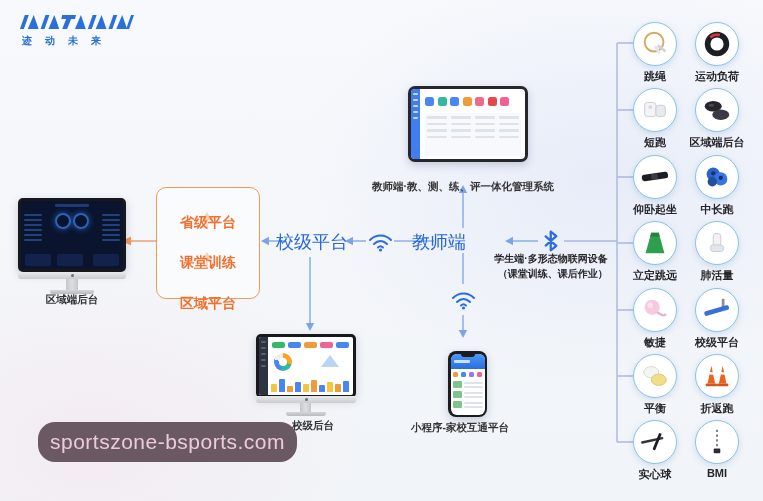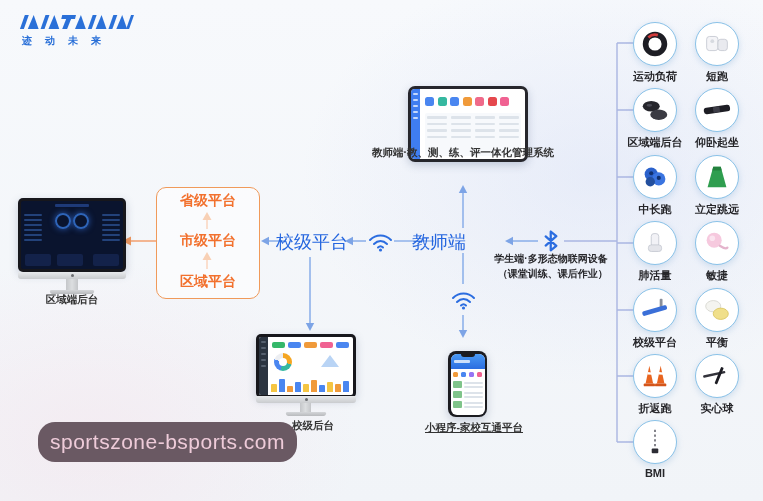--- a/index.html
+++ b/index.html
@@ -17,21 +17,21 @@
 
   
   .brand{left:16px;top:12px;width:122px;}
   .brand-sub{margin-top:2px;padding-left:6px;font-size:10px;font-weight:700;color:#2a70d8;letter-spacing:13px;white-space:nowrap;}
 
   
   .caption{position:absolute;transform:translateX(-50%);font-size:10.5px;font-weight:600;color:#333;white-space:nowrap;}
 
   
   .platform-box{left:156px;top:187px;width:102px;height:110px;border:1.5px solid #f09a5a;border-radius:10px;background:rgba(255,255,255,.55);}
-  .plat{position:absolute;left:0;width:100%;text-align:center;font-size:14px;font-weight:700;color:#f2712e;white-space:nowrap;}
+  .plat{position:absolute;left:0;width:100%;text-align:center;font-size:14px;font-weight:700;color:#f2712e;white-space:nowrap;margin-top:22px;}
   .plat-1{top:4px;} .plat-2{top:44px;} .plat-3{top:85px;}
 
   .blue-node{position:absolute;transform:translate(-50%,-50%);font-size:18px;font-weight:400;color:#2566df;white-space:nowrap;}
 
   
   .imac-frame{position:absolute;background:#17171c;border-radius:5px;padding:3px;box-shadow:0 3px 8px rgba(60,80,120,.25);}
   .imac-screen{width:100%;height:100%;border-radius:2px;overflow:hidden;position:relative;}
   .screen-dark{background:#0a142e;}
   .screen-light{background:#ffffff;}
   .imac-chin{position:absolute;height:7px;background:linear-gradient(180deg,#e8eaec,#c9cbce);border-radius:0 0 3px 3px;}
@@ -183,21 +183,21 @@
   </div>
   <div class="imac-chin" style="left:18px;top:272px;width:108px;">
       <span class="imac-dot"></span>
     </div>
   <div class="imac-neck" style="left:66px;top:279px;width:12px;height:11px;"></div>
   <div class="imac-base" style="left:50px;top:290px;width:44px;height:4px;"></div>
   <div class="caption" style="left:72px;top:293px;">区域端后台</div>
 
   <div class="abs platform-box">
     <div class="plat plat-1">省级平台</div>
-    <div class="plat plat-2">市级平台</div>
+    <div class="plat plat-2">课堂训练</div>
     <div class="plat plat-3">区域平台</div>
   </div>
 
   <div class="blue-node" style="left:312px;top:242px;">校级平台</div>
 
   <svg class="abs" style="left:368px;top:233px;" width="25" height="19" viewBox="0 0 25 19">
     <g stroke="#2b6de0" stroke-width="2" fill="none" stroke-linecap="round">
       <path d="M2 7 C8 1,17 1,23 7"></path>
       <path d="M6 11 C10 7,15 7,19 11"></path>
       <path d="M10 14.5 C11.5 13,13.5 13,15 14.5"></path>
@@ -255,21 +255,21 @@
           </span>
         <span class="tab-row">
             <i></i>
             <i></i>
             <i></i>
             <i></i>
           </span>
       </span>
     </div>
   </div>
-  <div class="caption" style="left:463px;top:146px;">教师端·教、测、练、评一体化管理系统</div>
+  <div class="caption" style="left:463px;top:180px;">教师端·教、测、练、评一体化管理系统</div>
 
   <svg class="abs" style="left:451px;top:291px;" width="25" height="19" viewBox="0 0 25 19">
     <g stroke="#2b6de0" stroke-width="2" fill="none" stroke-linecap="round">
       <path d="M2 7 C8 1,17 1,23 7"></path>
       <path d="M6 11 C10 7,15 7,19 11"></path>
       <path d="M10 14.5 C11.5 13,13.5 13,15 14.5"></path>
     </g>
     <circle cx="12.5" cy="17" r="1.6" fill="#2b6de0"></circle>
   </svg>
 
@@ -342,24 +342,34 @@
         <span class="ph-item">
             <span class="ph-thumb"></span>
             <span class="ph-lines">
               <i></i>
               <i></i>
             </span>
           </span>
       </span>
     </div>
   </div>
-  <div class="caption" style="left:474px;top:421px;text-decoration:underline;">小程序-家校互通平台</div>
+  <div class="caption" style="left:460px;top:421px;">小程序-家校互通平台</div>
 
   <div class="devices">
 
+    <div class="device">
+      <div class="dev-circle">
+          <svg width="32" height="32" viewBox="0 0 34 34">
+        <circle cx="16" cy="15" r="10" fill="none" stroke="#d9a860" stroke-width="2"></circle>
+        <rect x="19" y="20" width="11" height="3" rx="1.5" fill="#cfd2da" transform="rotate(38 24 21)"></rect>
+        <rect x="15" y="22" width="10" height="3" rx="1.5" fill="#e4e6ec" transform="rotate(60 20 23)"></rect>
+      </svg>
+        </div>
+      <div class="dev-label">跳绳</div>
+    </div>
 
     <div class="device">
       <div class="dev-circle">
           <svg width="32" height="32" viewBox="0 0 34 34">
         <circle cx="17" cy="17" r="10" fill="none" stroke="#1d1d24" stroke-width="6"></circle>
         <path d="M10 10 A10 10 0 0 1 20 7.5" fill="none" stroke="#d03a3a" stroke-width="3"></path>
       </svg>
         </div>
       <div class="dev-label">运动负荷</div>
     </div>

